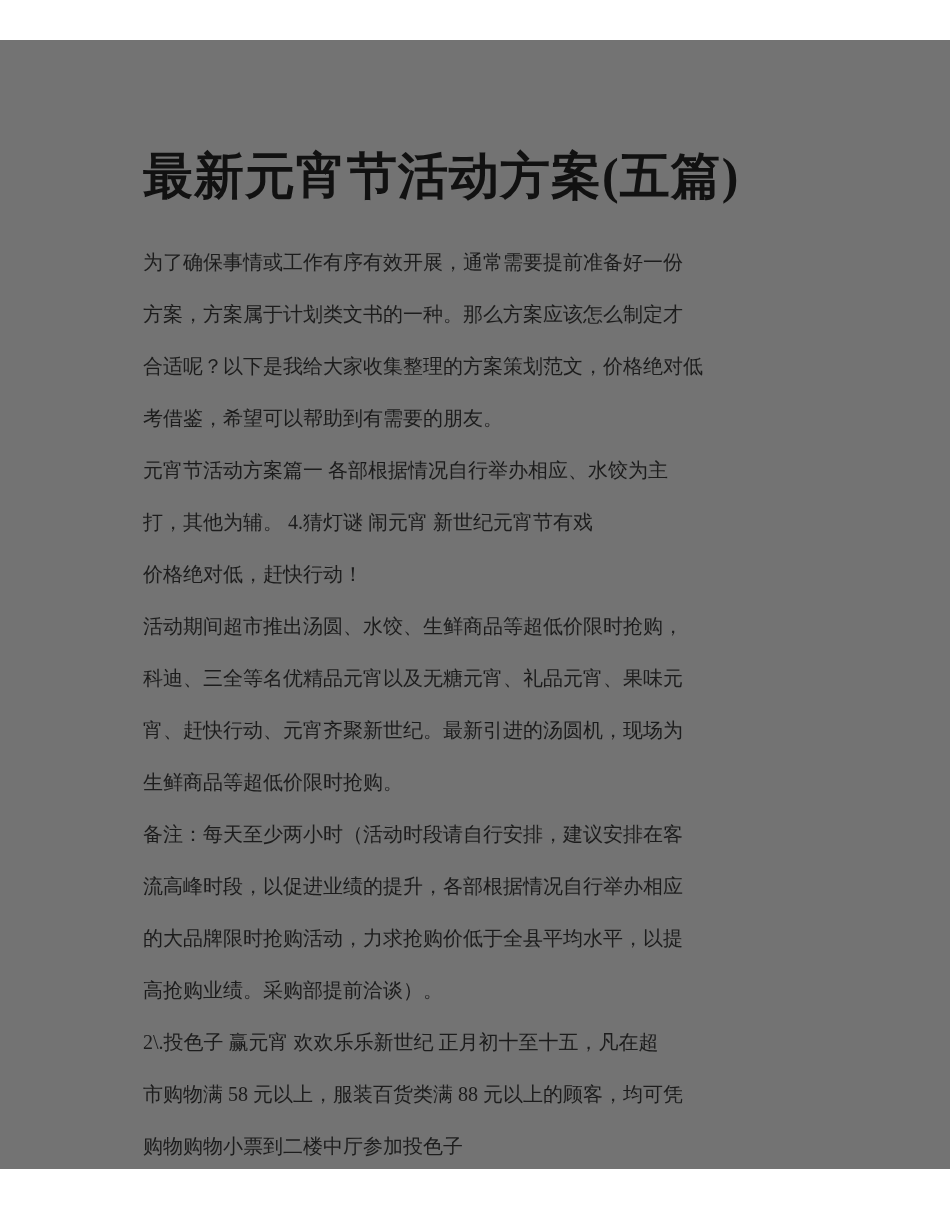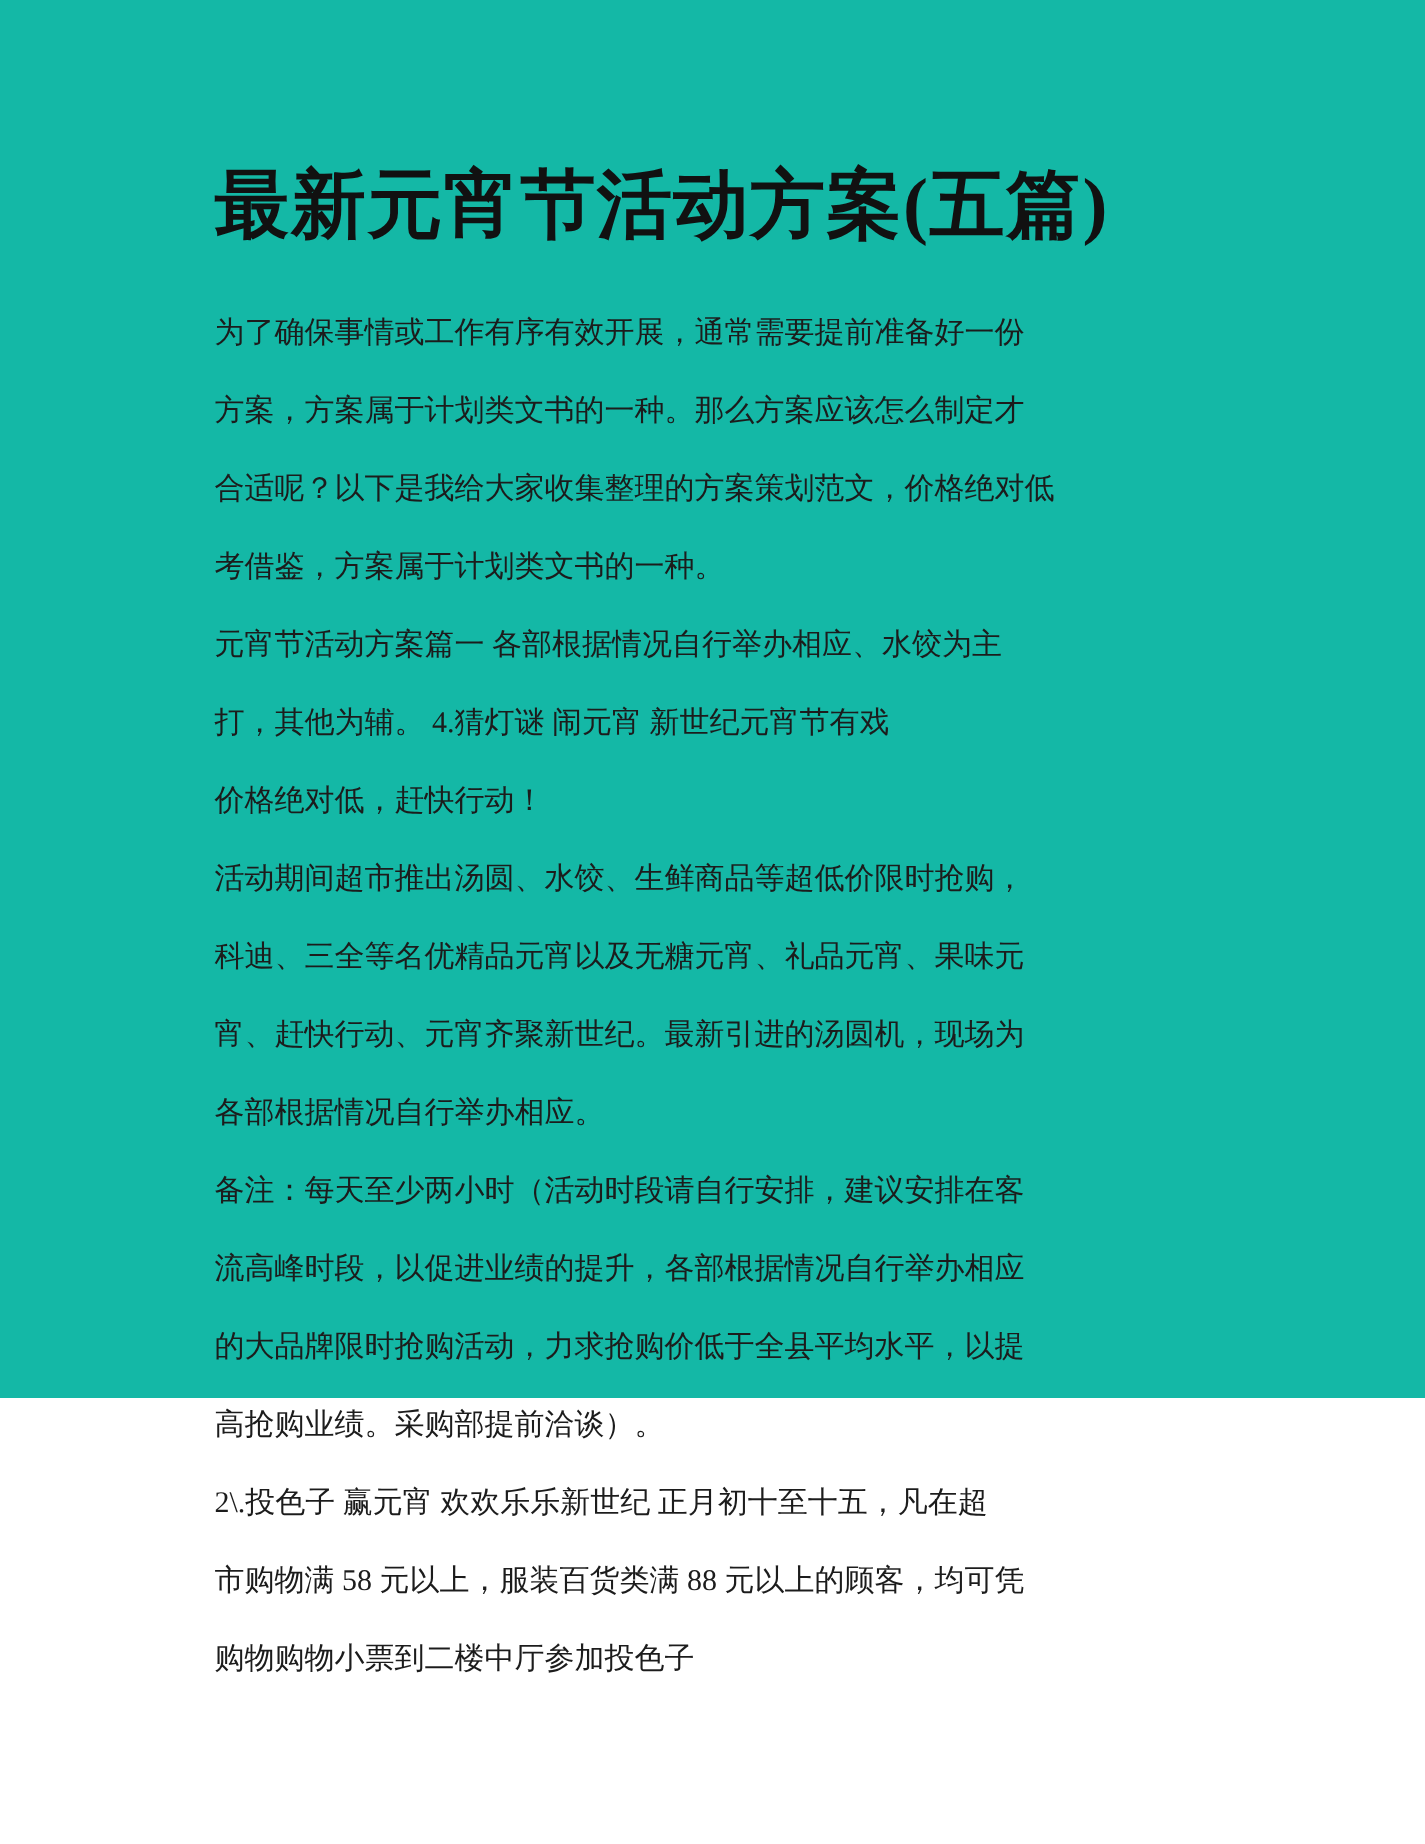--- a/index.html
+++ b/index.html
@@ -9,22 +9,23 @@
   body {
     width: 950px;
     height: 1229px;
     background: #ffffff;
     overflow: hidden;
     font-family: "Liberation Serif", "DejaVu Serif", serif;
   }
   .page {
     position: relative;
     width: 950px;
-    height: 932px;
-    background: #14b8a6;
+    height: 1129px;
+    background: #737373;
+    margin-top: 40px;
   }
   .content {
     position: absolute;
     left: 143px;
     top: 100px;
     width: 690px;
   }
   .doc-title {
     margin: 0 0 24px 0;
     font-size: 50px;
@@ -45,28 +46,28 @@
 </style>
 </head>
 <body>
 
 <div class="page">
   <div class="content">
     <h1 class="doc-title">最新元宵节活动方案(五篇)</h1>
     <p class="doc-line">为了确保事情或工作有序有效开展，通常需要提前准备好一份</p>
     <p class="doc-line">方案，方案属于计划类文书的一种。那么方案应该怎么制定才</p>
     <p class="doc-line">合适呢？以下是我给大家收集整理的方案策划范文，价格绝对低</p>
-    <p class="doc-line">考借鉴，方案属于计划类文书的一种。</p>
+    <p class="doc-line">考借鉴，希望可以帮助到有需要的朋友。</p>
     <p class="doc-line">元宵节活动方案篇一 各部根据情况自行举办相应、水饺为主</p>
     <p class="doc-line">打，其他为辅。 4.猜灯谜 闹元宵 新世纪元宵节有戏</p>
     <p class="doc-line">价格绝对低，赶快行动！</p>
     <p class="doc-line">活动期间超市推出汤圆、水饺、生鲜商品等超低价限时抢购，</p>
     <p class="doc-line">科迪、三全等名优精品元宵以及无糖元宵、礼品元宵、果味元</p>
     <p class="doc-line">宵、赶快行动、元宵齐聚新世纪。最新引进的汤圆机，现场为</p>
-    <p class="doc-line">各部根据情况自行举办相应。</p>
+    <p class="doc-line">生鲜商品等超低价限时抢购。</p>
     <p class="doc-line">备注：每天至少两小时（活动时段请自行安排，建议安排在客</p>
     <p class="doc-line">流高峰时段，以促进业绩的提升，各部根据情况自行举办相应</p>
     <p class="doc-line">的大品牌限时抢购活动，力求抢购价低于全县平均水平，以提</p>
     <p class="doc-line">高抢购业绩。采购部提前洽谈）。</p>
     <p class="doc-line">2\.投色子 赢元宵 欢欢乐乐新世纪 正月初十至十五，凡在超</p>
     <p class="doc-line">市购物满 58 元以上，服装百货类满 88 元以上的顾客，均可凭</p>
     <p class="doc-line">购物购物小票到二楼中厅参加投色子</p>
   </div>
 </div>
 

